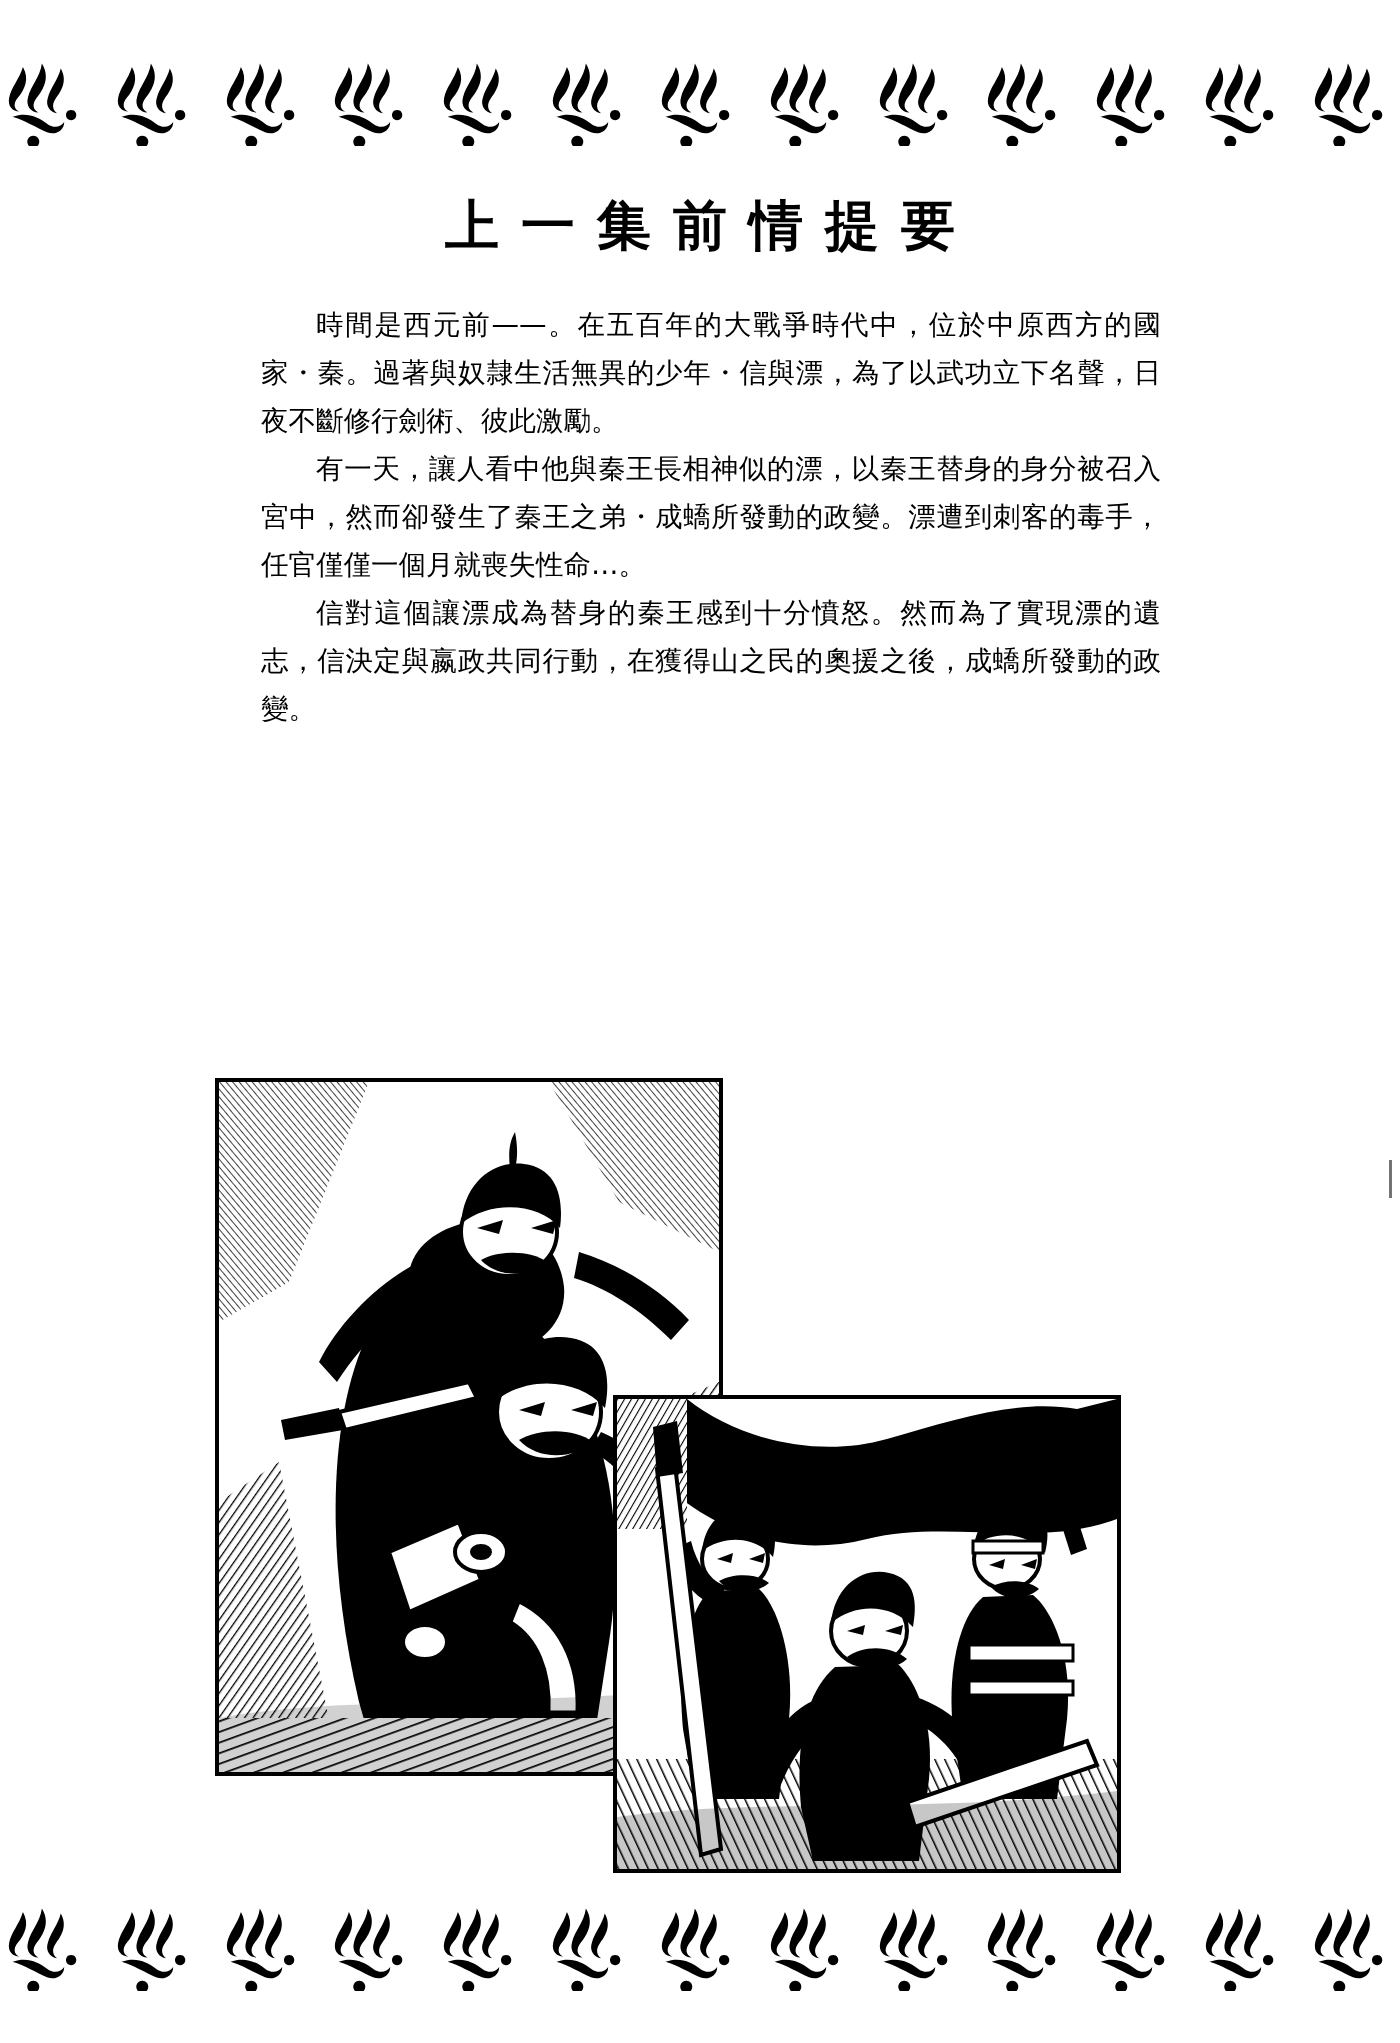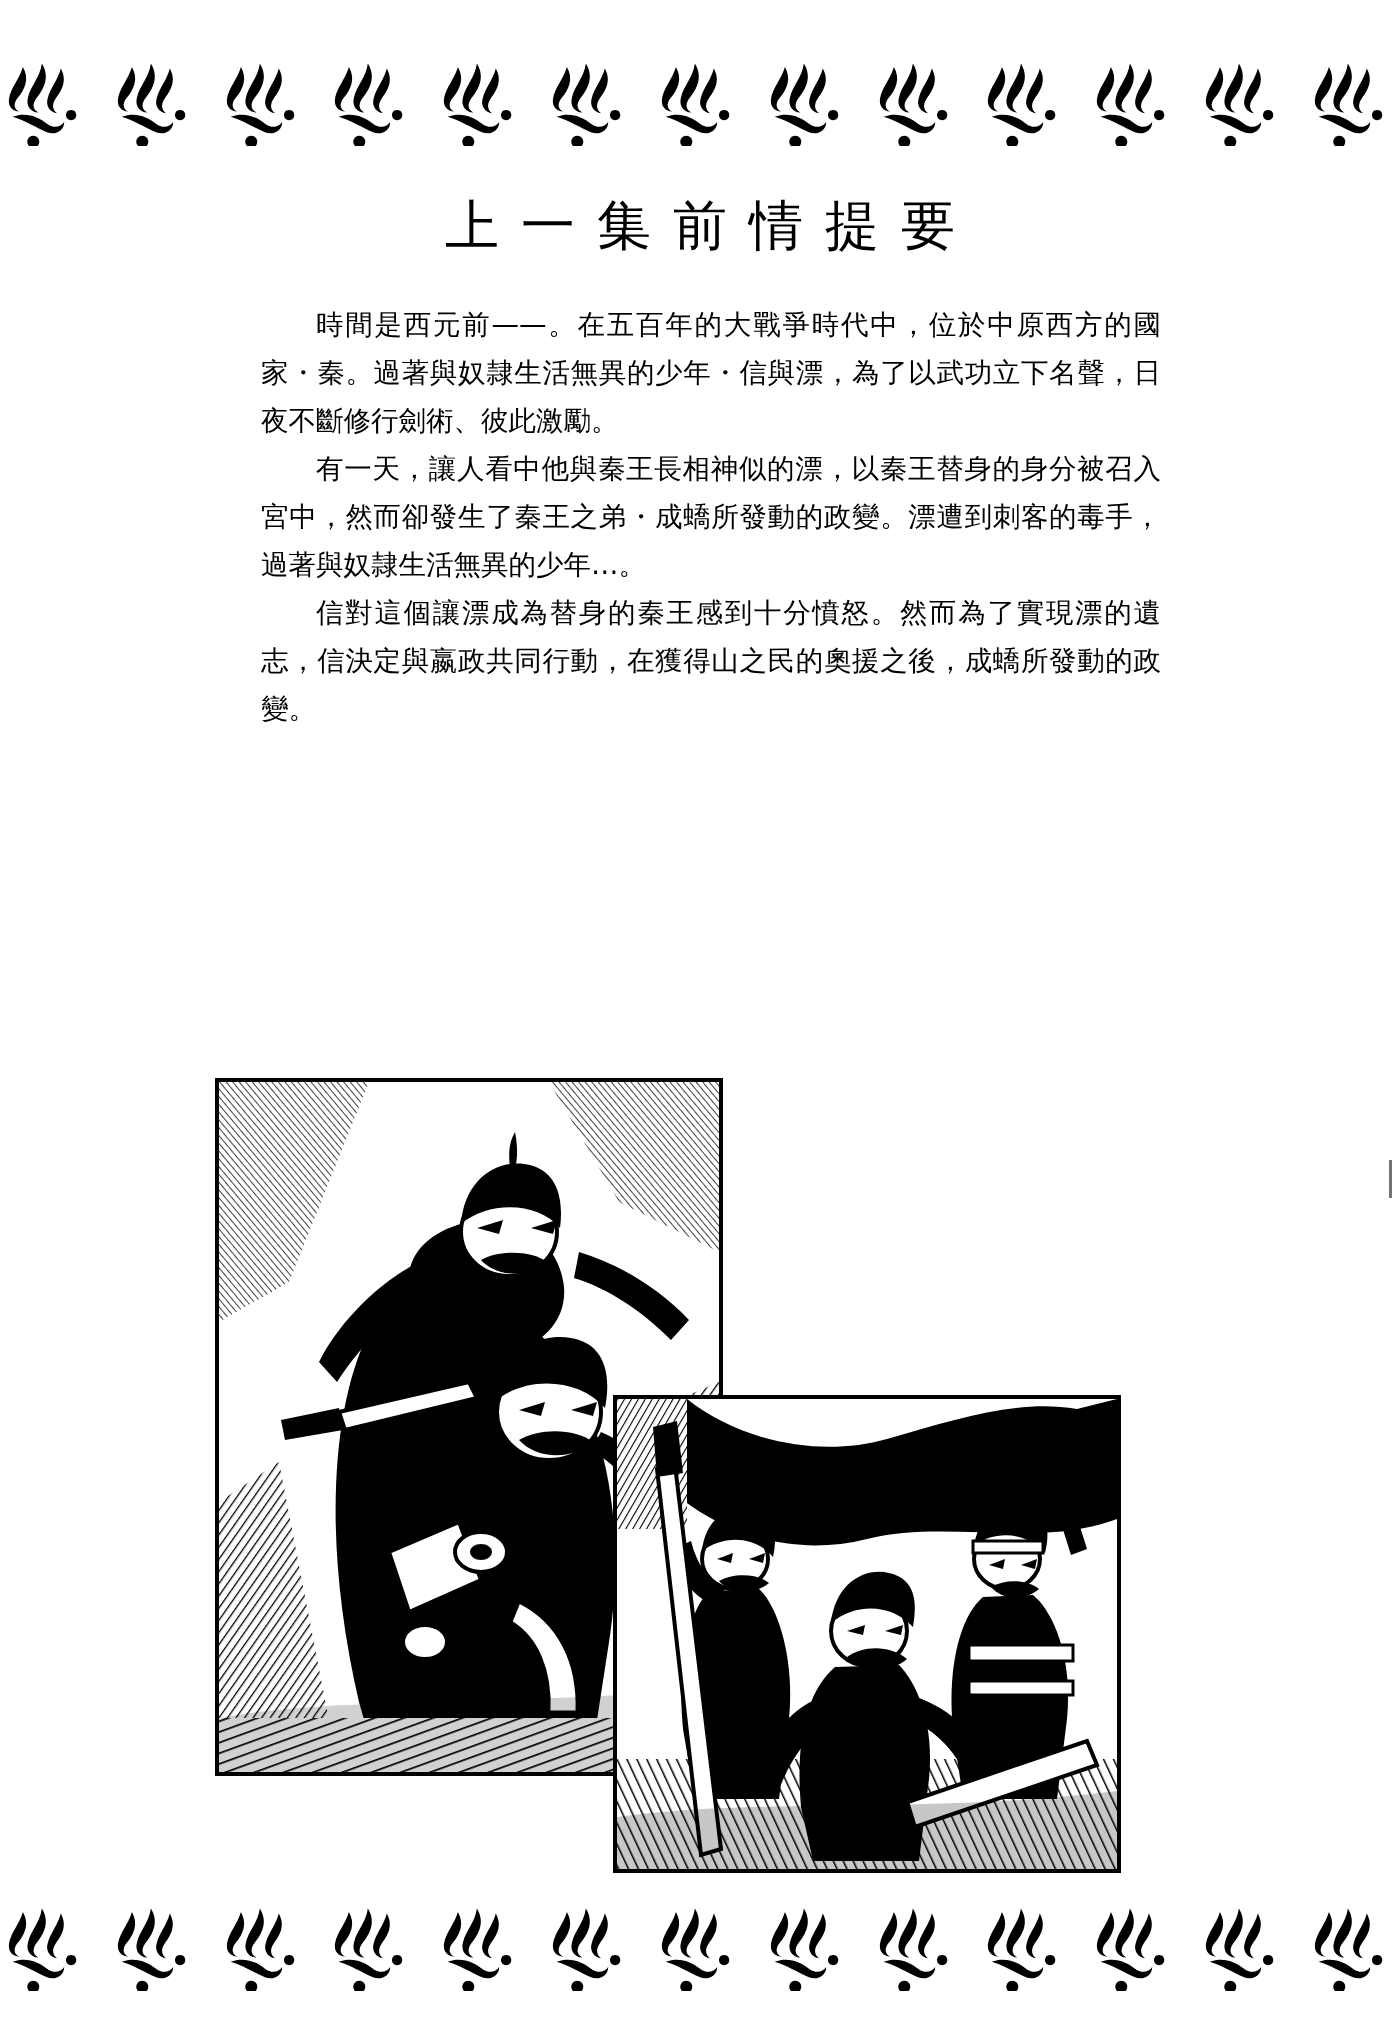--- a/index.html
+++ b/index.html
@@ -45,21 +45,21 @@
   }
 
   
   .title {
     position: absolute;
     left: 0;
     top: 190px;
     width: 1400px;
     text-align: center;
     font-family: "DejaVu Sans", "Liberation Sans", sans-serif;
-    font-weight: 400;
+    font-weight: 700;
     font-size: 54px;
     letter-spacing: 22px;
     text-indent: 22px;
     color: #000000;
   }
 
   
   .body-text {
     position: absolute;
     left: 252px;
@@ -217,21 +217,21 @@
           <path d="M10 66 C26 60 40 66 50 74 C58 80 66 78 70 72 C70 82 60 88 50 84 C38 79 24 70 10 66 Z" fill="#000"></path>
           <path d="M34 88 a7 7 0 1 0 0.1 0 Z" fill="#000"></path>
           <path d="M78 58 a6 6 0 1 0 0.1 0 Z" fill="#000"></path>
         </svg></span>
     </div>
 
   <div class="title">上一集前情提要</div>
 
   <div class="body-text">
     <p>時間是西元前——。在五百年的大戰爭時代中，位於中原西方的國家・秦。過著與奴隷生活無異的少年・信與漂，為了以武功立下名聲，日夜不斷修行劍術、彼此激勵。</p>
-    <p>有一天，讓人看中他與秦王長相神似的漂，以秦王替身的身分被召入宮中，然而卻發生了秦王之弟・成蟜所發動的政變。漂遭到刺客的毒手，過著與奴隷生活無異的少年…。</p>
+    <p>有一天，讓人看中他與秦王長相神似的漂，以秦王替身的身分被召入宮中，然而卻發生了秦王之弟・成蟜所發動的政變。漂遭到刺客的毒手，任官僅僅一個月就喪失性命…。</p>
     <p>信對這個讓漂成為替身的秦王感到十分憤怒。然而為了實現漂的遺志，信決定與嬴政共同行動，在獲得山之民的奧援之後，成蟜所發動的政變。</p>
   </div>
 
   <div class="credit"></div>
 
   <div class="panel panel-1">
     <svg viewBox="0 0 500 690" preserveAspectRatio="none">
       <defs>
         <pattern id="hatchA" width="7" height="7" patternUnits="userSpaceOnUse" patternTransform="rotate(35)">
           <rect width="7" height="7" fill="#fff"></rect>

